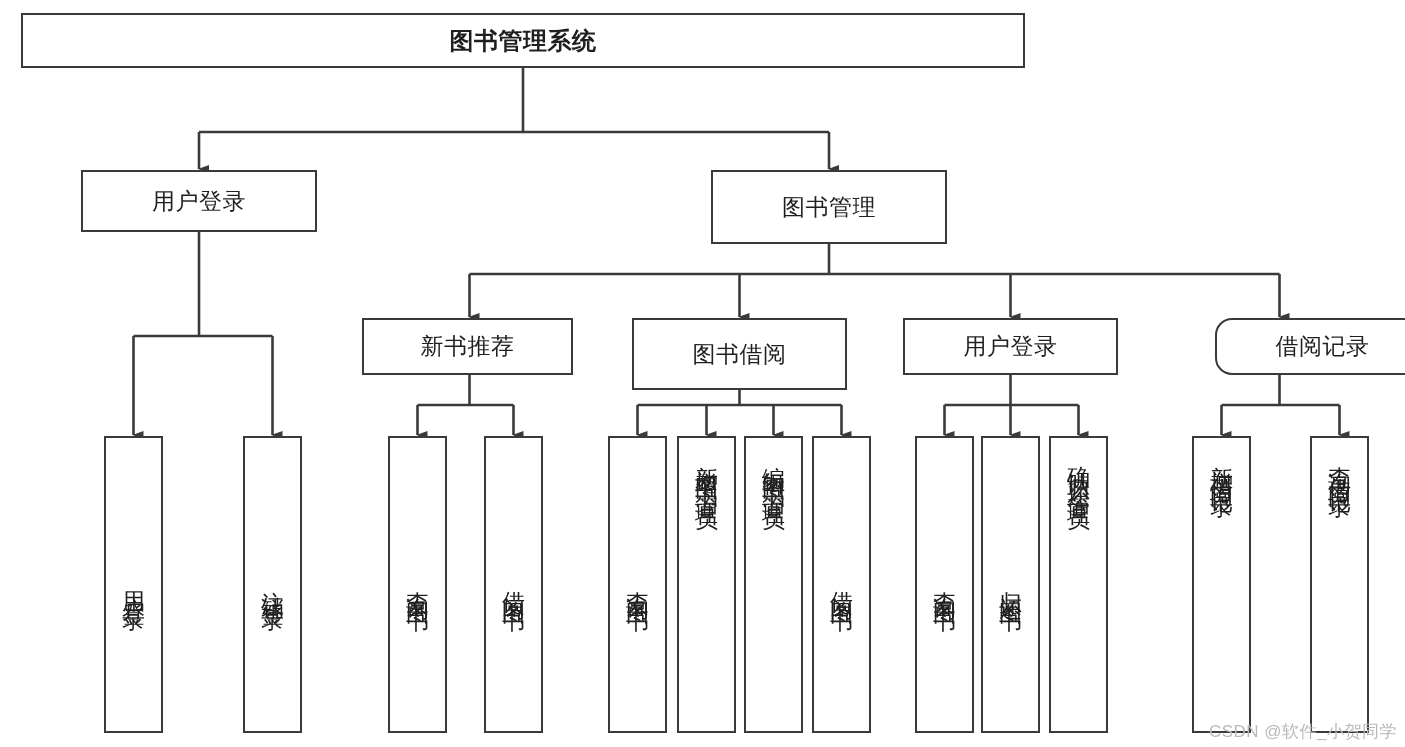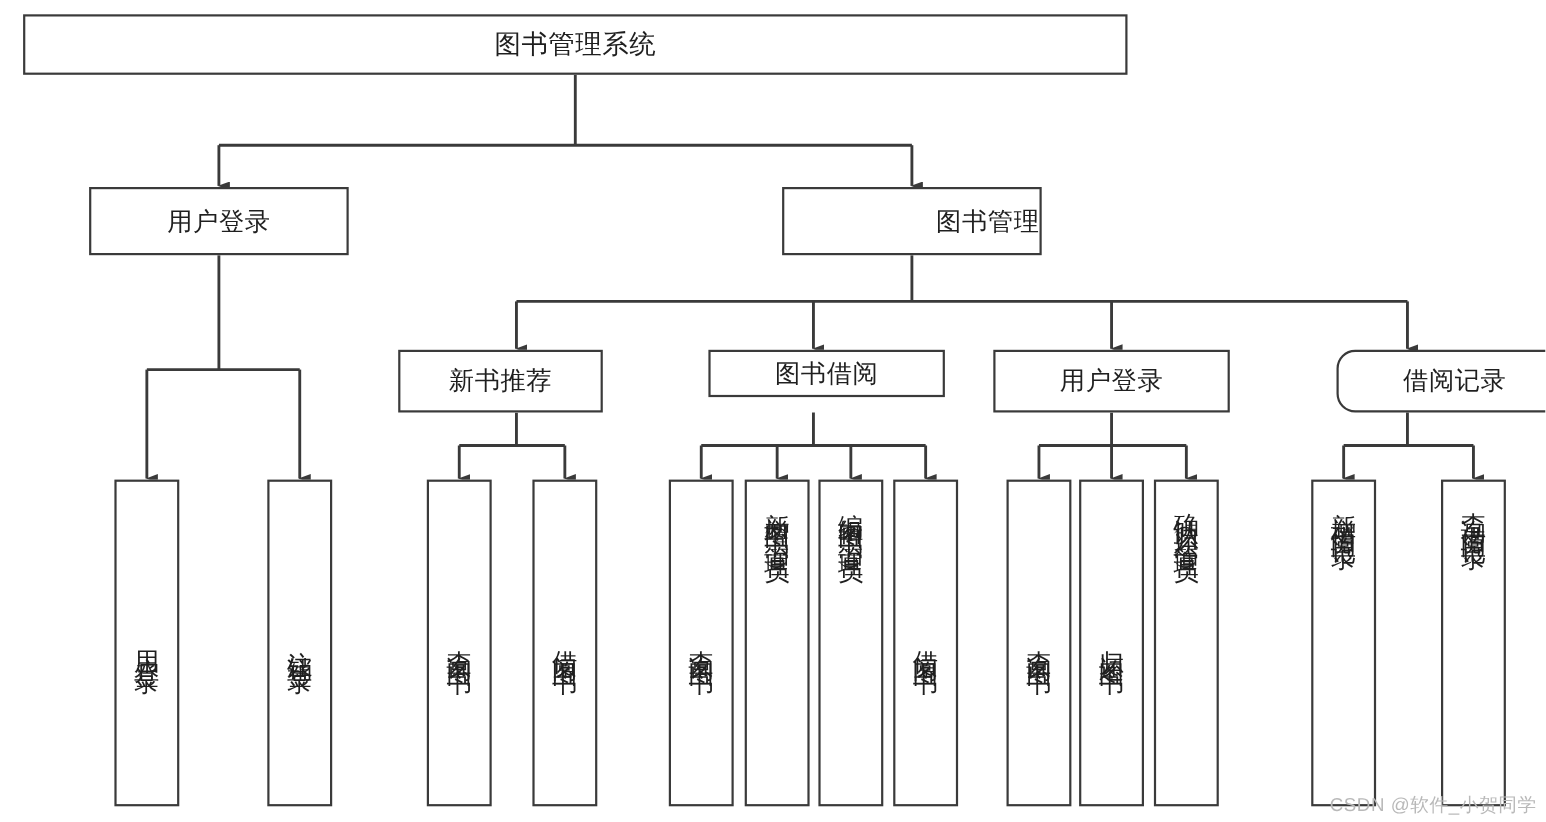--- a/index.html
+++ b/index.html
@@ -121,35 +121,35 @@
         <path d="M944.5,405 L944.5,435" marker-end="url(#arrowhead)"></path>
         <path d="M1010.5,405 L1010.5,435" marker-end="url(#arrowhead)"></path>
         <path d="M1078.5,405 L1078.5,435" marker-end="url(#arrowhead)"></path>
         <path d="M1279.5,375 L1279.5,405"></path>
         <path d="M1221.5,405 L1339.5,405"></path>
         <path d="M1221.5,405 L1221.5,435" marker-end="url(#arrowhead)"></path>
         <path d="M1339.5,405 L1339.5,435" marker-end="url(#arrowhead)"></path>
       </g>
   </svg>
 
-  <div class="node root horizontal" id="node-root" style="left: 21px; top: 13px; width: 1004px; height: 55px;">
+  <div class="node root horizontal" id="node-root" style="left: 21px; top: 13px; width: 1004px; height: 55px; font-weight: bold;">
     <span class="node-label">图书管理系统</span>
   </div>
 
   <div class="node horizontal" id="node-user-login" style="left: 81px; top: 170px; width: 236px; height: 62px;">
     <span class="node-label">用户登录</span>
   </div>
-  <div class="node horizontal" id="node-book-manage" style="left: 711px; top: 170px; width: 236px; height: 62px; justify-content: flex-end;">
+  <div class="node horizontal" id="node-book-manage" style="left: 711px; top: 170px; width: 236px; height: 74px;">
     <span class="node-label">图书管理</span>
   </div>
 
-  <div class="node horizontal" id="node-new-book-recommend" style="left: 362px; top: 318px; width: 186px; height: 57px; justify-content: center;">
+  <div class="node horizontal" id="node-new-book-recommend" style="left: 362px; top: 318px; width: 211px; height: 57px; justify-content: center;">
     <span class="node-label">新书推荐</span>
   </div>
-  <div class="node horizontal" id="node-book-borrow" style="left: 632px; top: 318px; width: 215px; height: 43px; margin-left: 12px;">
+  <div class="node horizontal" id="node-book-borrow" style="left: 632px; top: 318px; width: 215px; height: 72px;">
     <span class="node-label">图书借阅</span>
   </div>
   <div class="node horizontal" id="node-current-borrow" style="left: 903px; top: 318px; width: 215px; height: 57px;">
     <span class="node-label">用户登录</span>
   </div>
   <div class="node horizontal" id="node-borrow-record" style="left: 1215px; top: 318px; width: 215px; height: 57px; border-radius: 17px;">
     <span class="node-label">借阅记录</span>
   </div>
 
   <div class="node vertical shortlabel" id="node-leaf-user-login" style="left: 104px; top: 436px; width: 59px; height: 297px;">

